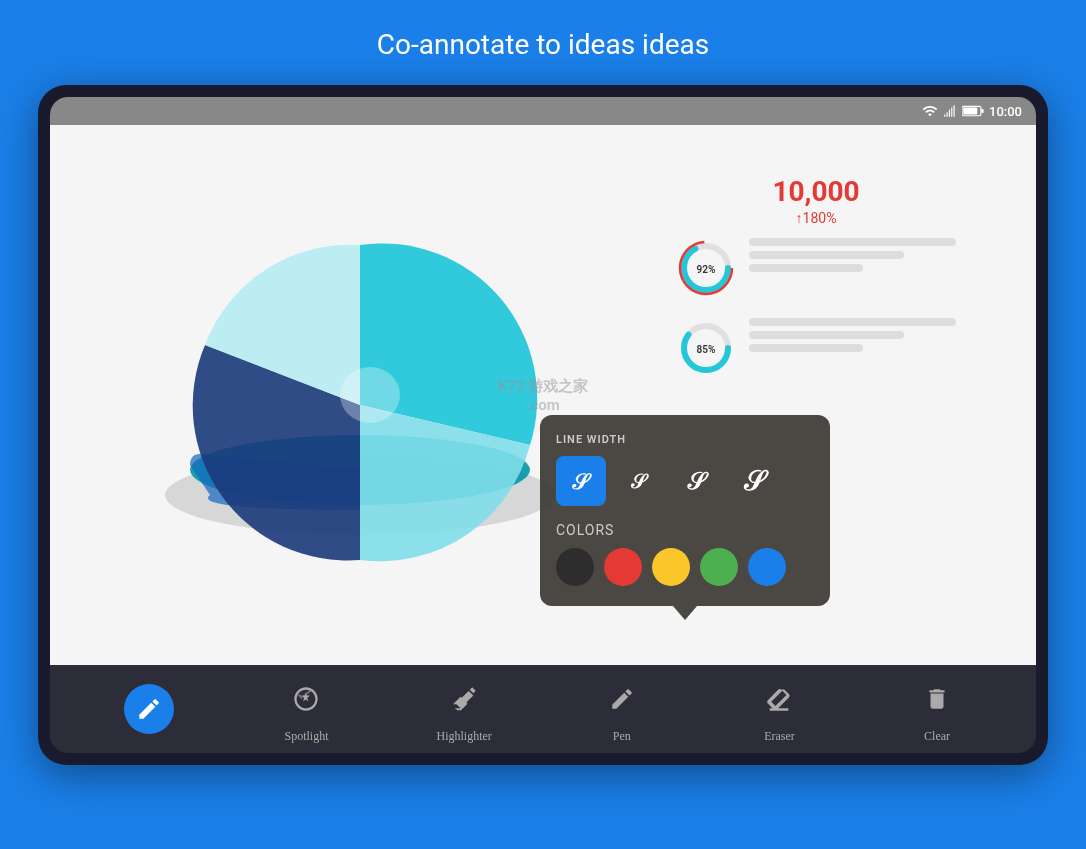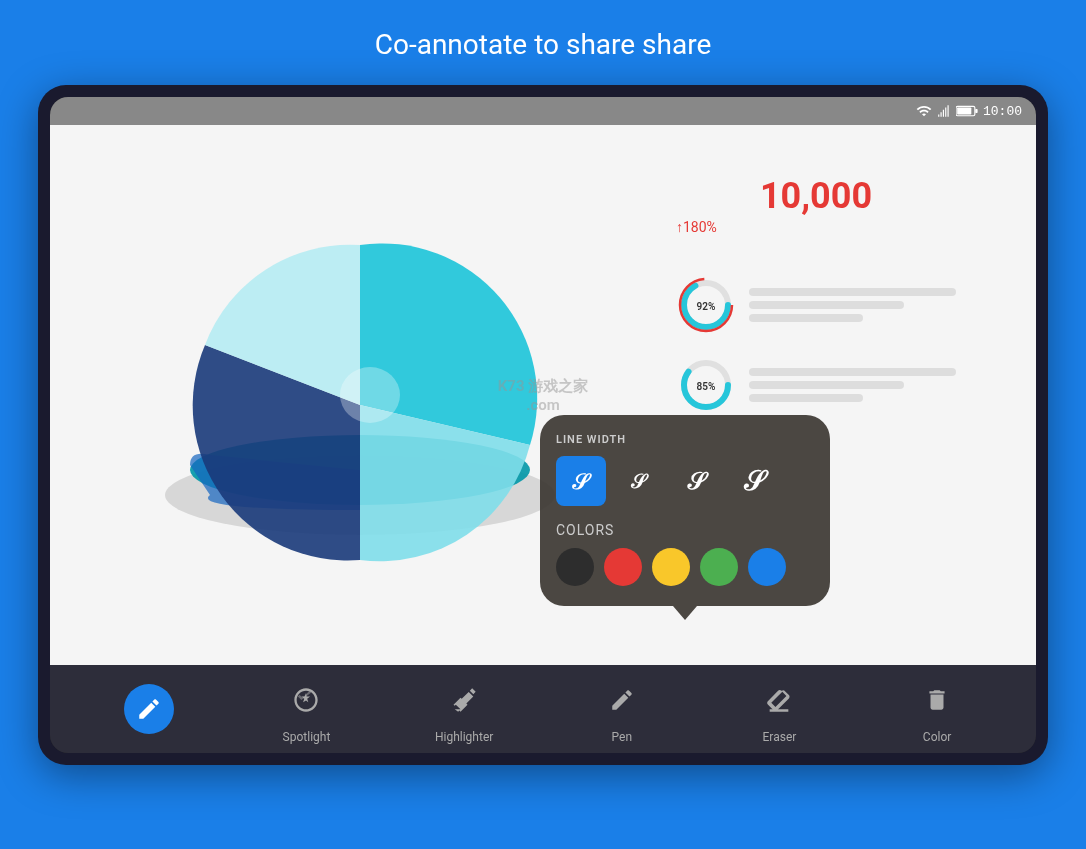--- a/index.html
+++ b/index.html
@@ -50,21 +50,20 @@
     }
     .status-icons {
       display: flex;
       align-items: center;
       gap: 5px;
     }
     .status-time {
       color: white;
       font-size: 13px;
       font-weight: 500;
-      font-family: Liberation Mono, monospace;
     }
     .main-content {
       flex: 1;
       background: #f5f5f5;
       position: relative;
       overflow: hidden;
     }
     
     .chart-area {
       position: absolute;
@@ -80,33 +79,34 @@
     }
     
     .stats-area {
       position: absolute;
       right: 80px;
       top: 50px;
       width: 280px;
     }
     .big-number {
       color: #e53935;
-      font-size: 36px;
+      font-size: 28px;
       font-weight: 700;
       text-align: center;
       margin-bottom: 2px;
     }
     .big-number-sub {
       color: #e53935;
       font-size: 14px;
-      margin-bottom: 40px;
+      text-align: center;
+      margin-bottom: 12px;
     }
     .mini-stat {
       display: flex;
-      align-items: center;
+      align-items: flex-start;
       margin-bottom: 20px;
       gap: 13px;
     }
     .mini-donut {
       width: 60px;
       height: 60px;
       flex-shrink: 0;
     }
     .mini-lines {
       display: flex;
@@ -122,21 +122,21 @@
     .mini-line.long { width: 100%; }
     .mini-line.medium { width: 75%; }
     .mini-line.short { width: 55%; }
     
     .popup {
       position: absolute;
       left: 490px;
       top: 290px;
       width: 290px;
       background: rgba(60, 55, 50, 0.92);
-      border-radius: 24px;
+      border-radius: 12px;
       padding: 18px 16px 20px;
       z-index: 10;
     }
     .popup-arrow {
       position: absolute;
       bottom: -14px;
       left: 50%;
       transform: translateX(-50%);
       width: 0;
       height: 0;
@@ -219,20 +219,21 @@
       justify-content: center;
       border-radius: 50%;
     }
     .tool-icon-wrapper.active {
       background: #1a7fe8;
     }
     .tool-label {
       color: #aaa;
       font-size: 12px;
       text-align: center;
+      font-family: Liberation Serif, serif;
     }
     
     .icon-svg {
       width: 28px;
       height: 28px;
     }
     
     .color-circle {
       width: 34px;
       height: 34px;
@@ -248,21 +249,21 @@
       color: rgba(150,150,150,0.5);
       font-size: 15px;
       font-weight: 600;
       text-align: center;
       pointer-events: none;
     }
   </style>
 </head>
 <body>
 
-<p class="page-title">Co-annotate to share share</p>
+<p class="page-title">Co-annotate to ideas ideas</p>
 
 <div class="device-wrapper">
   <div class="device-inner">
 
     <div class="status-bar">
       <div class="status-icons">
 
         <svg class="icon-svg" style="width:16px;height:16px;" viewBox="0 0 24 24">
           <path fill="white" d="M1 9l2 2c5-5 13-5 18 0l2-2C16.93 2.93 7.08 2.93 1 9zm8 8l3 3 3-3c-1.65-1.66-4.34-1.66-6 0zm-4-4l2 2c2.76-2.76 7.24-2.76 10 0l2-2C15.14 9.14 8.87 9.14 5 13z"></path>
         </svg>
@@ -418,18 +419,18 @@
         </div>
         <span class="tool-label">Eraser</span>
       </div>
 
       <div class="tool-item">
         <div class="tool-icon-wrapper">
           <svg style="width:26px;height:28px;" viewBox="0 0 24 24">
             <path fill="#aaa" d="M6 19c0 1.1.9 2 2 2h8c1.1 0 2-.9 2-2V7H6v12zM19 4h-3.5l-1-1h-5l-1 1H5v2h14V4z"></path>
           </svg>
         </div>
-        <span class="tool-label">Color</span>
+        <span class="tool-label">Clear</span>
       </div>
 
     </div>
   </div>
 </div>
 
 </body></html>

